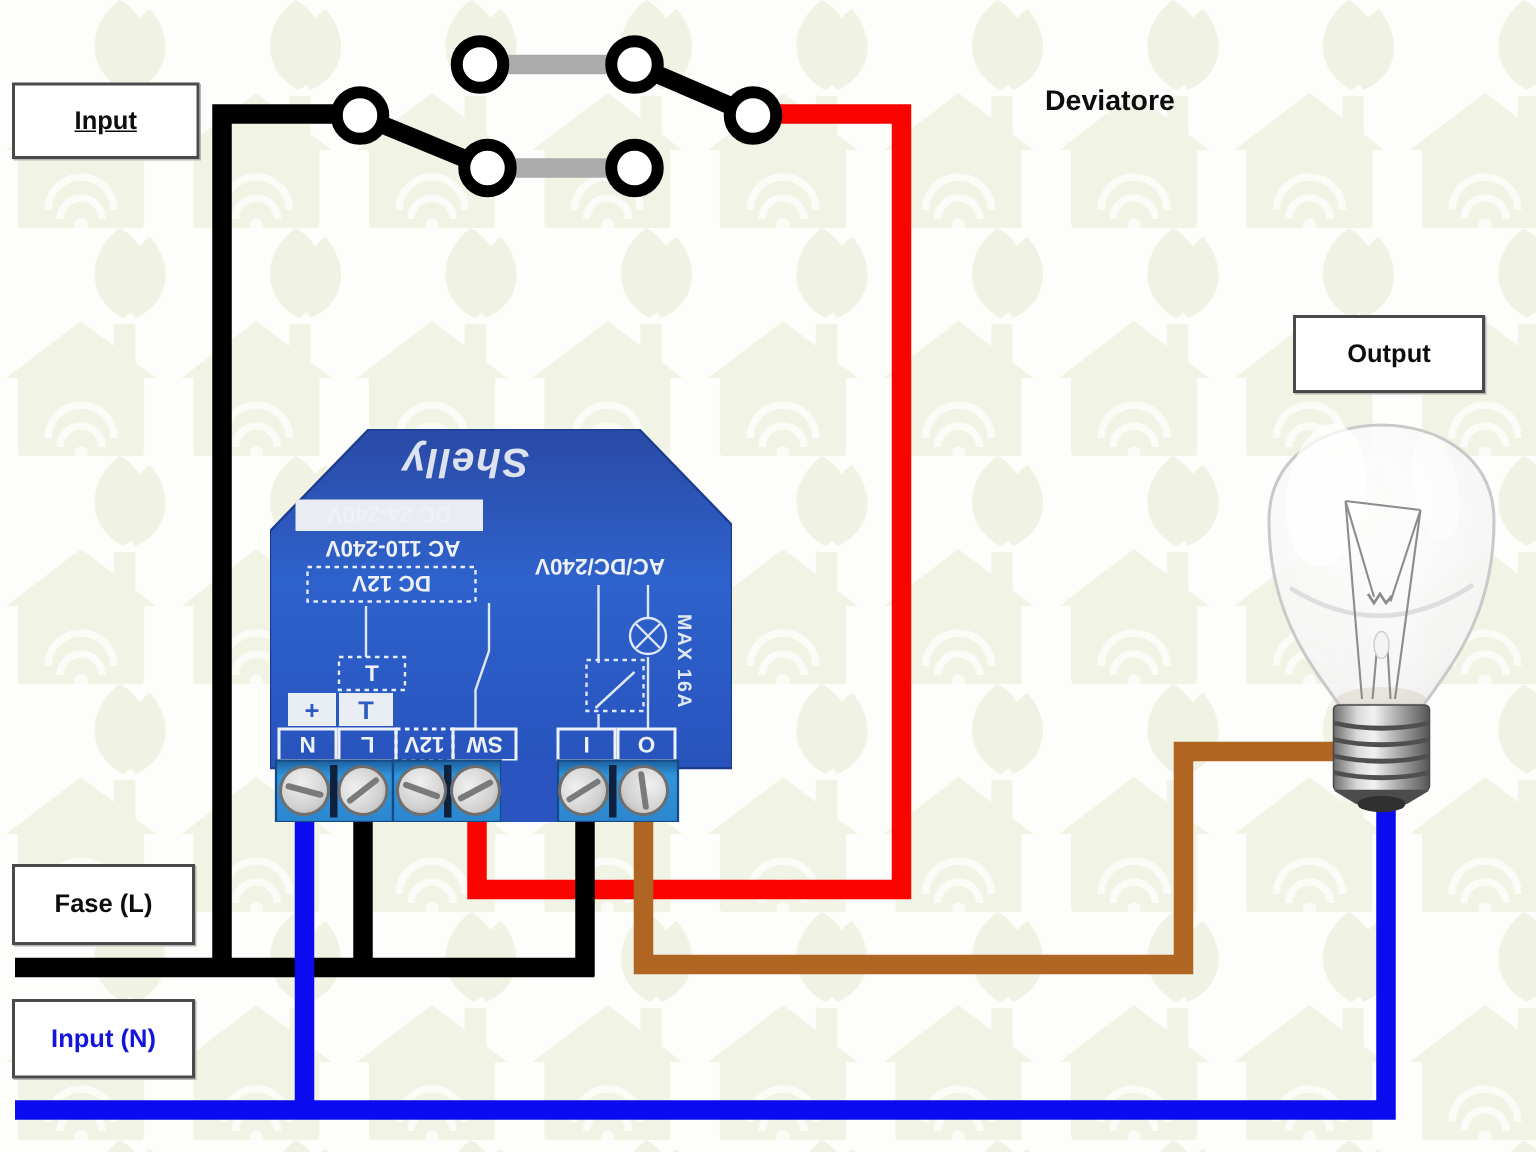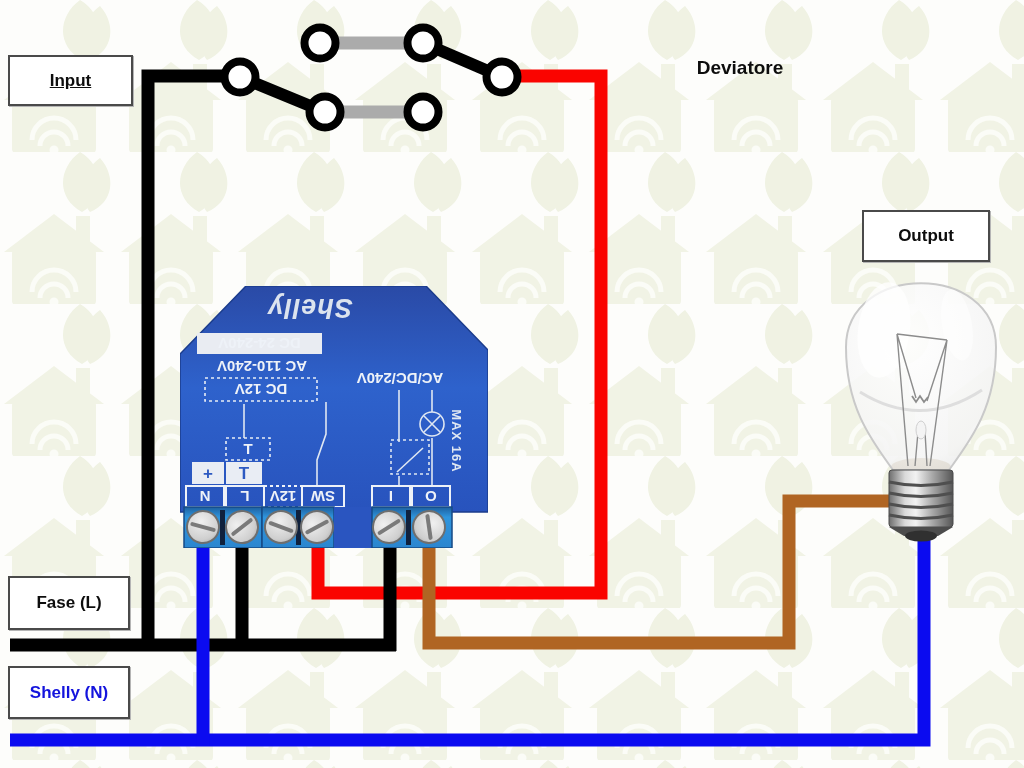--- a/index.html
+++ b/index.html
@@ -229,16 +229,16 @@
   <div id="deviatore-label">
     <span>Deviatore</span>
   </div>
   <div class="box" id="output-label">
     <span>Output</span>
   </div>
   <div class="box" id="fase-label">
     <span>Fase (L)</span>
   </div>
   <div class="box" id="neutro-label">
-    <span>Shelly (N)</span>
+    <span>Input (N)</span>
   </div>
 
 </div>
 
 </body></html>

